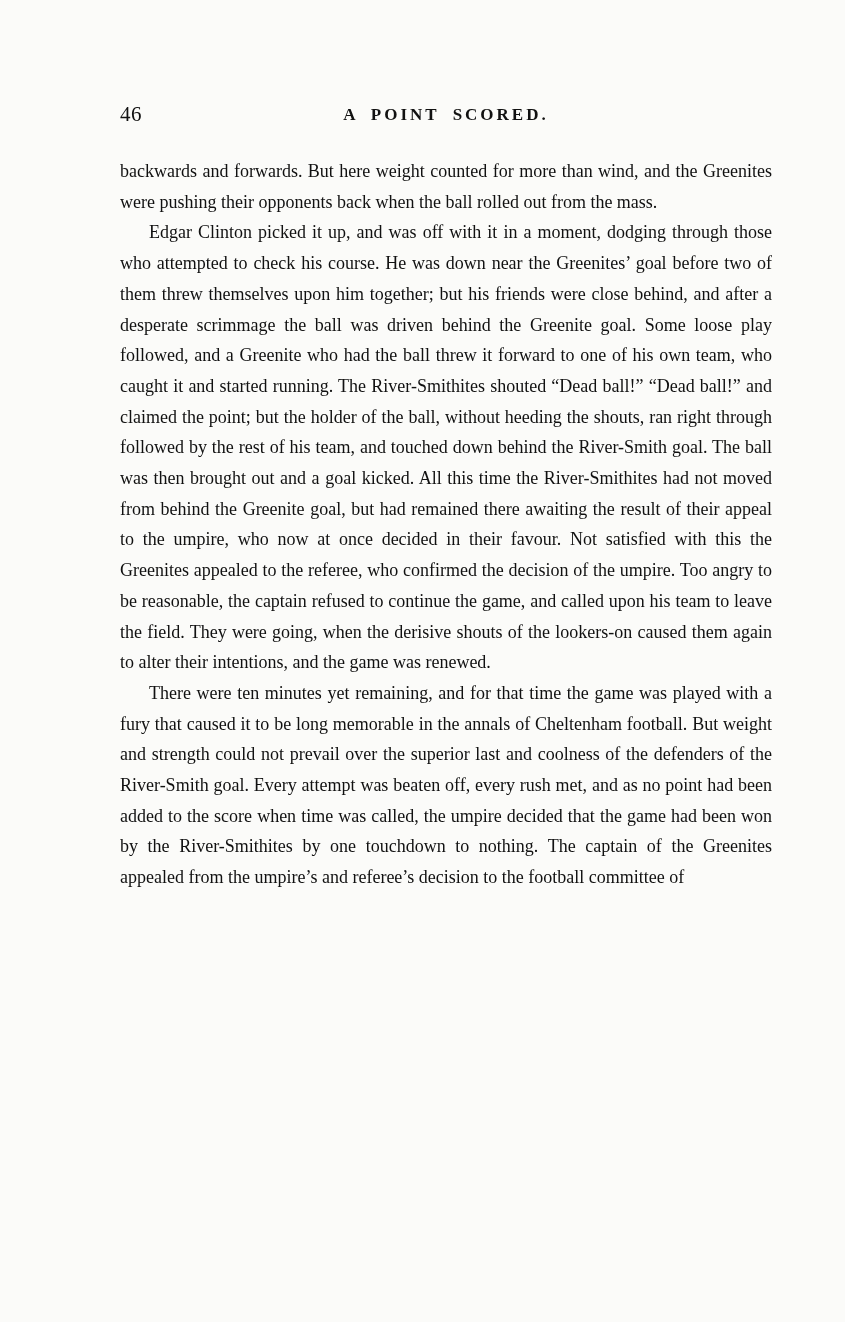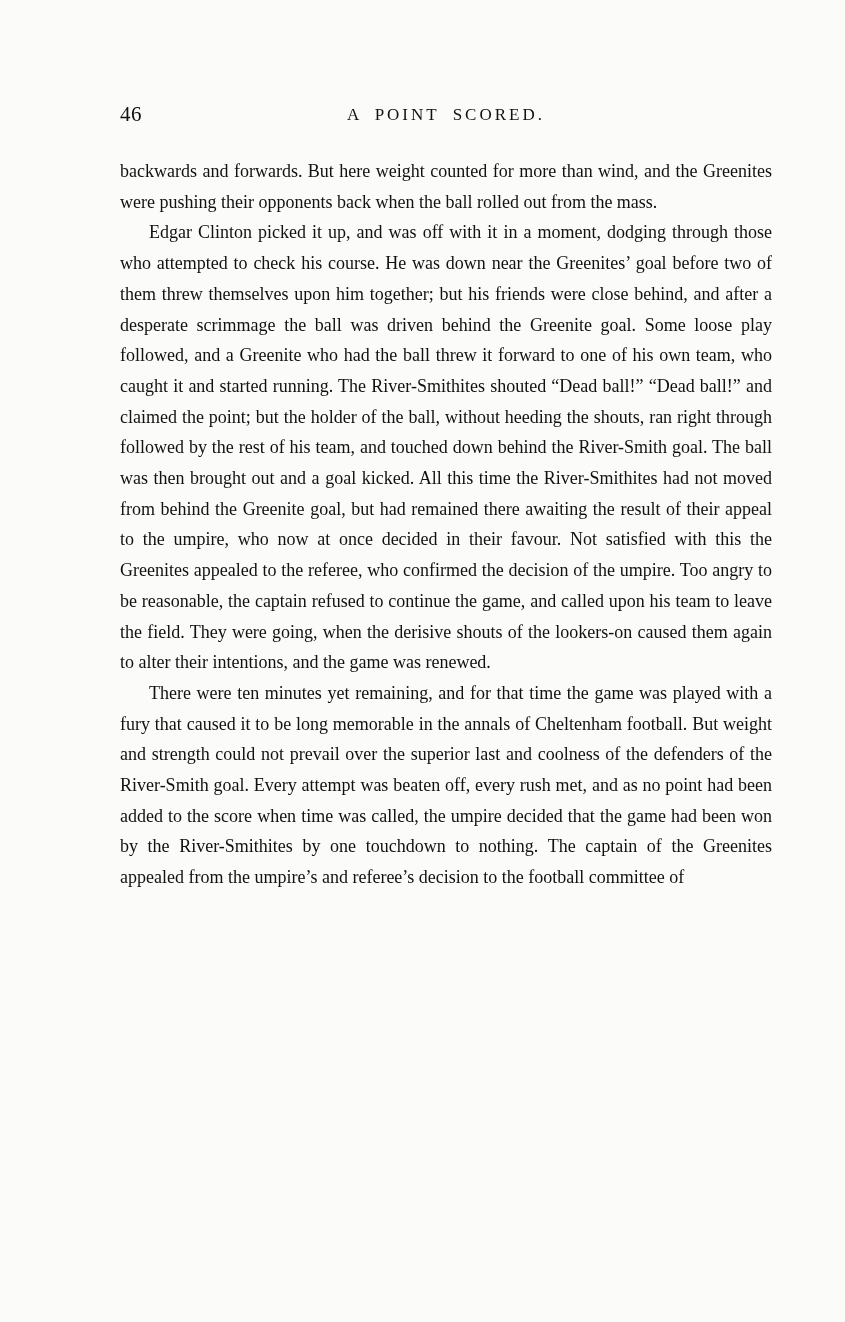--- a/index.html
+++ b/index.html
@@ -39,21 +39,21 @@
   }
   .head-title {
     position: absolute;
     left: 0;
     right: 0;
     top: 5px;
     text-align: center;
     font-size: 17px;
     letter-spacing: 3px;
     word-spacing: 6px;
-    font-weight: 400;
+    font-weight: 700;
   }
   .body-text {
     font-size: 18px;
     line-height: 30.7px;
     text-align: justify;
     text-justify: inter-word;
   }
   .body-text p {
     margin: 0;
     padding: 0;

